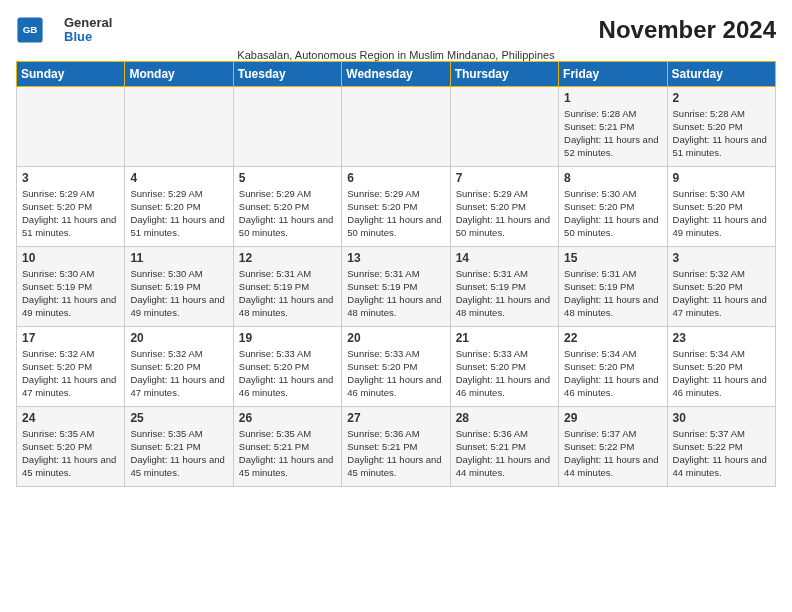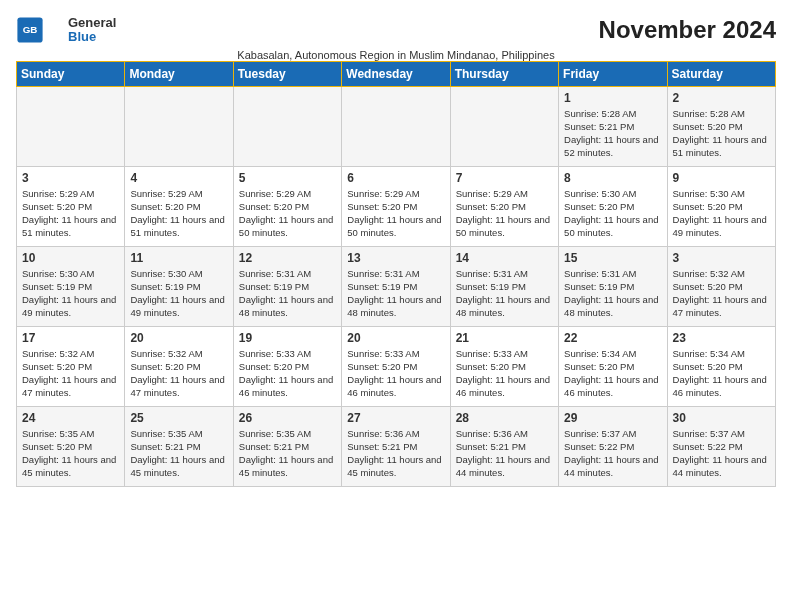--- a/index.html
+++ b/index.html
@@ -12,27 +12,26 @@
     }
     .header {
       display: flex;
       align-items: flex-start;
       justify-content: space-between;
       margin-bottom: 4px;
     }
     .logo {
       display: flex;
       align-items: center;
-      gap: 4px;
+      gap: 20px;
     }
     .logo-text {
       display: flex;
       flex-direction: column;
       line-height: 1.1;
-      margin-left: 20px;
     }
     .logo-general {
       font-size: 13px;
       font-weight: bold;
       color: #333;
     }
     .logo-blue {
       font-size: 13px;
       font-weight: bold;
       color: #1a6bb5;

